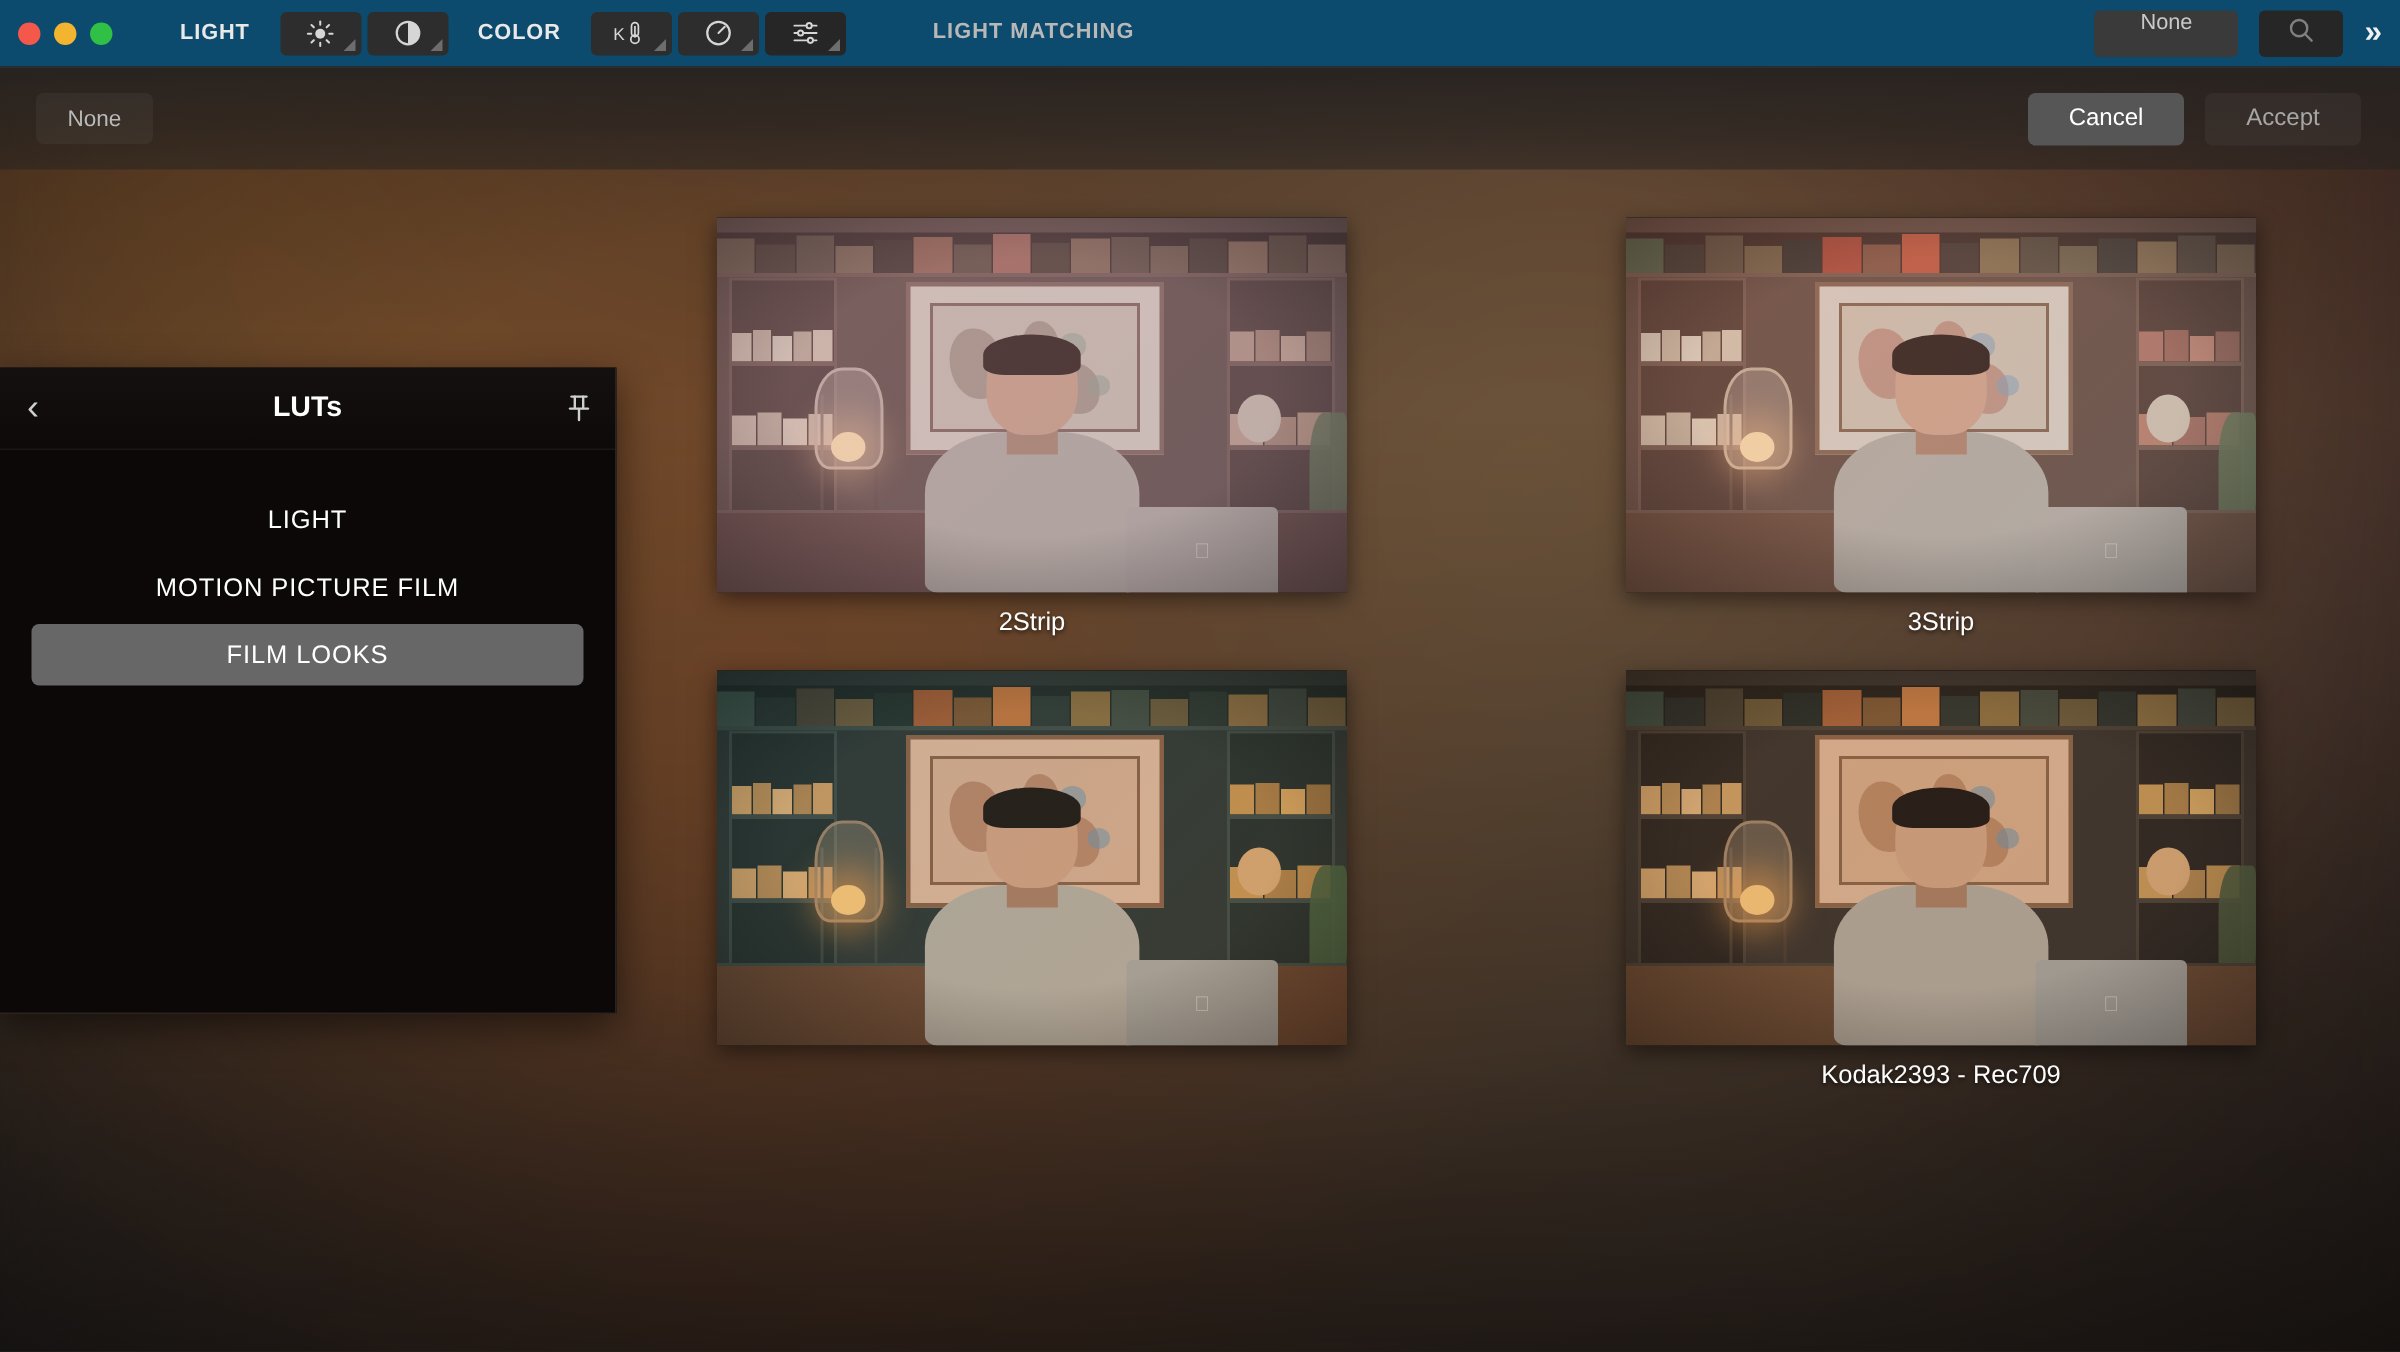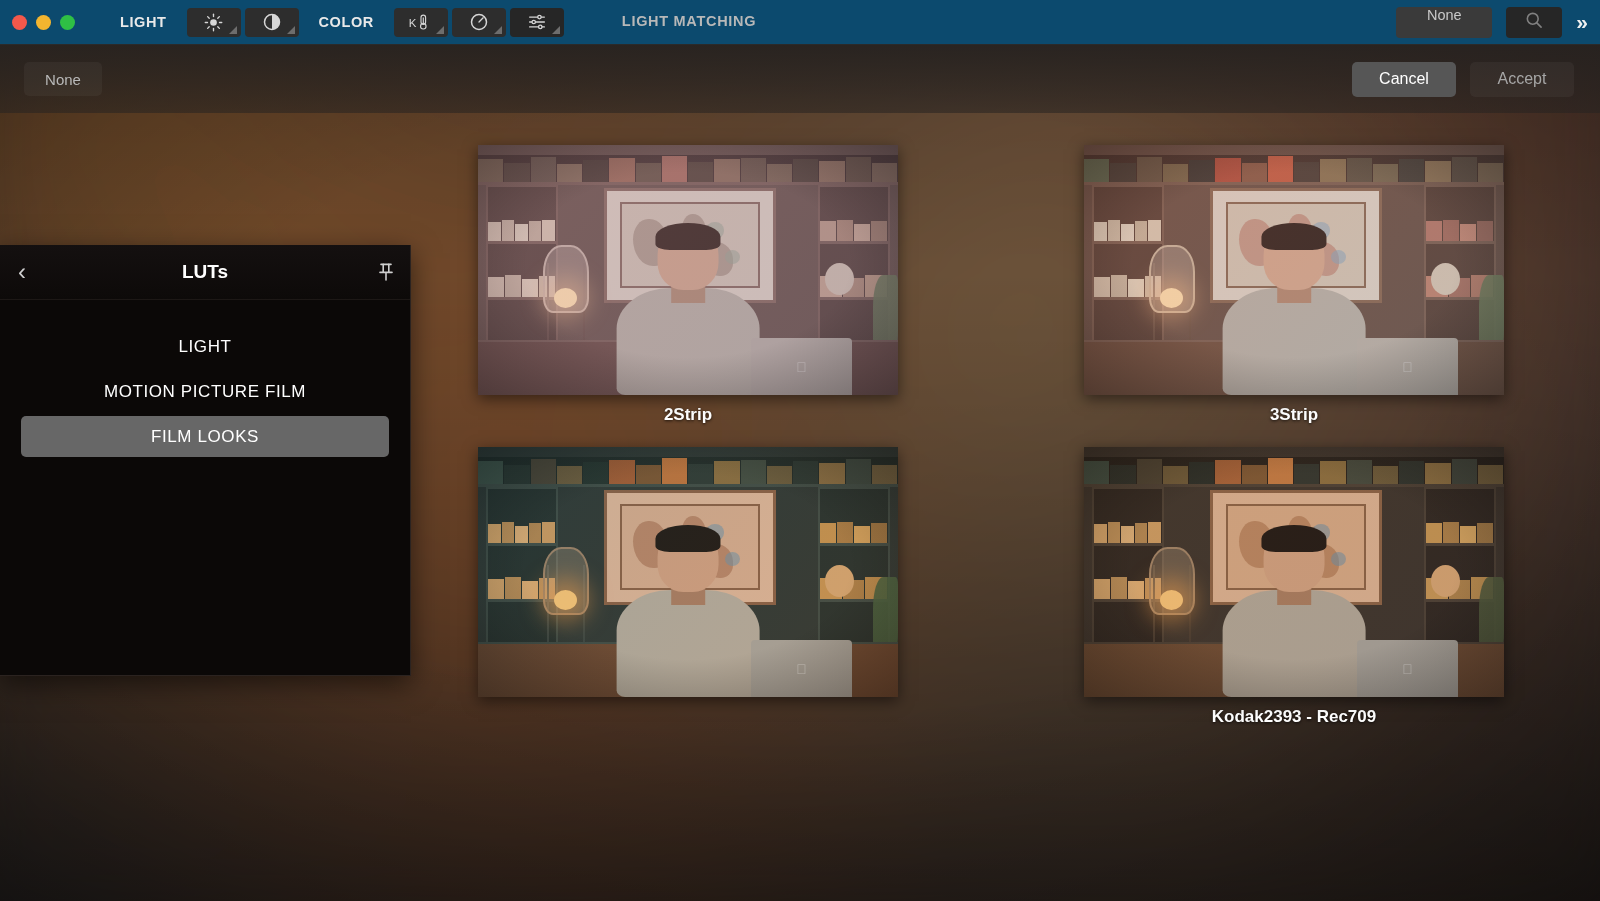--- a/index.html
+++ b/index.html
@@ -284,21 +284,21 @@
     overflow: hidden;
     background: #000;
     box-shadow: 0 4px 14px rgba(0,0,0,0.5);
   }
   .thumb-inner { position: absolute; inset: 0; overflow: hidden; }
   .look-label {
     margin-top: 10px;
     text-align: center;
     color: #ffffff;
     font-size: 17px;
-    font-weight: bold;
+    font-weight: normal;
     text-shadow: 0 1px 3px rgba(0,0,0,0.7);
   }
 
   
   .scene { position: absolute; inset: 0; }
   .wall {
     position: absolute; inset: 0;
     background: var(--wall);
   }
   .topshelf {

